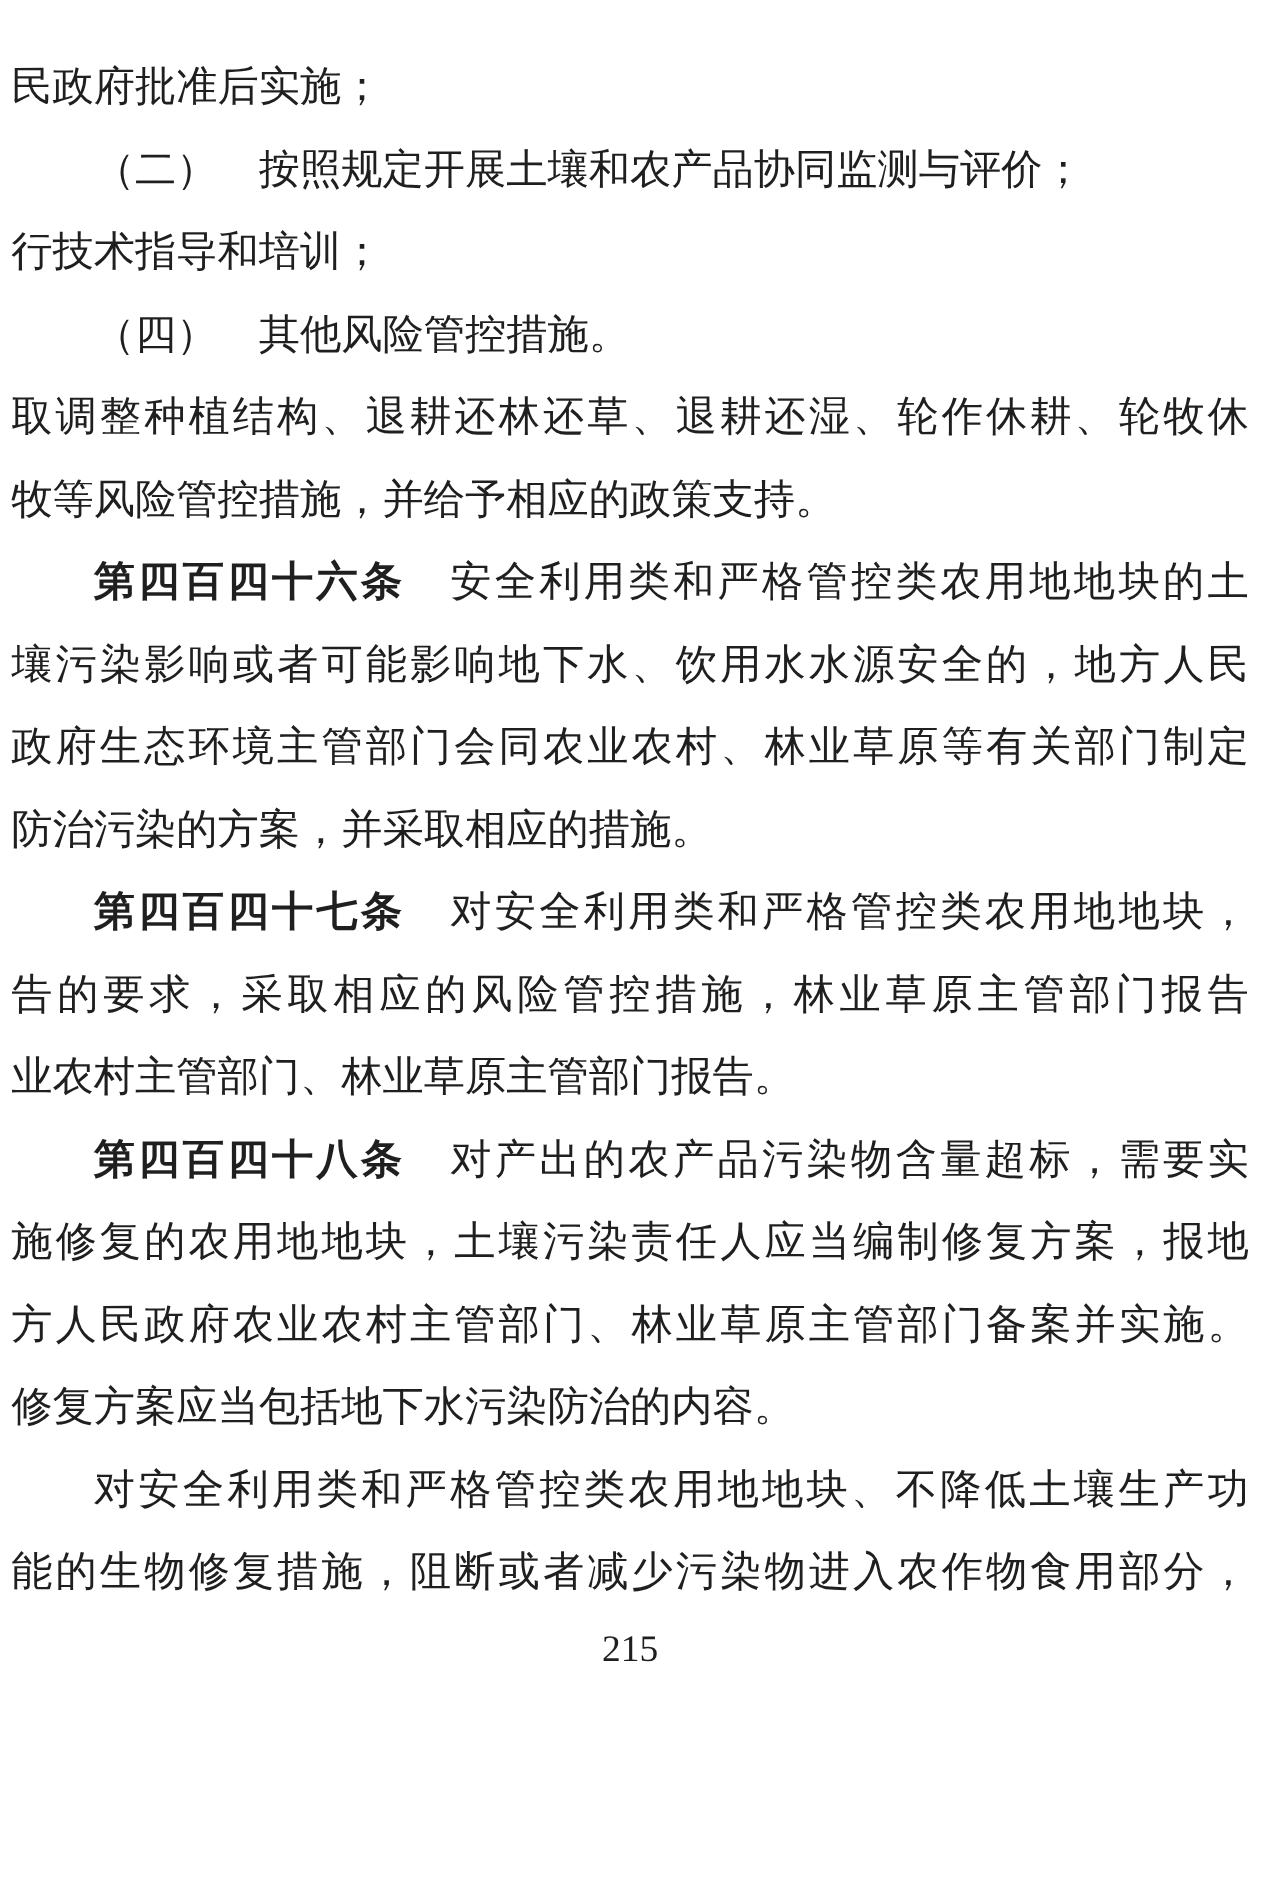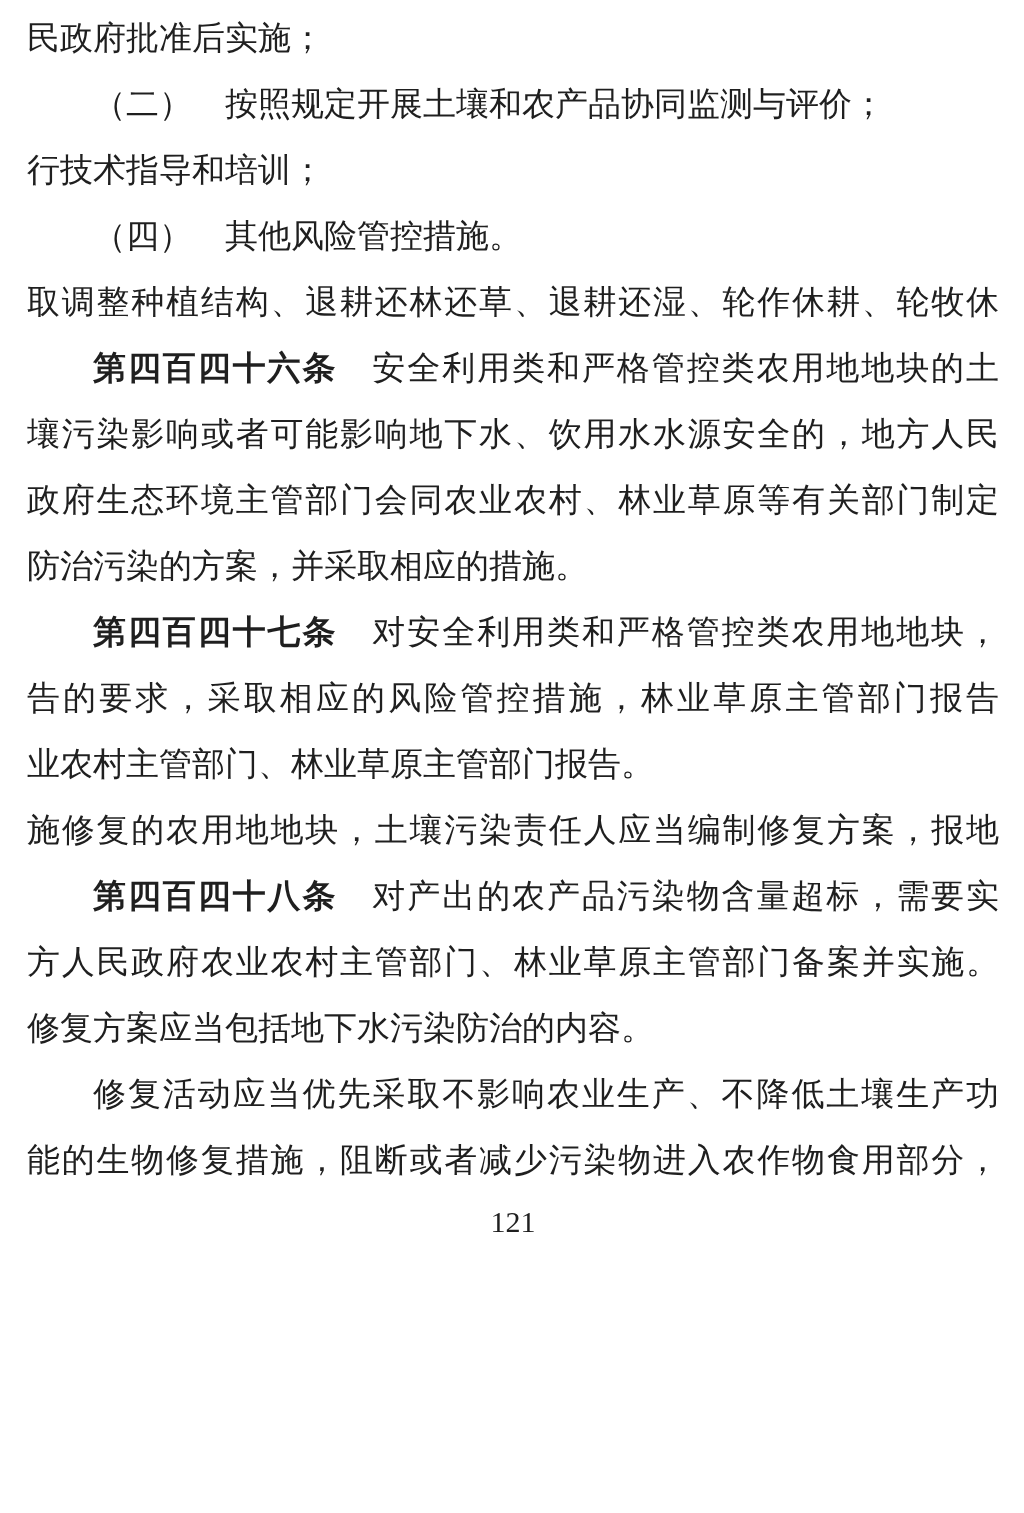--- a/index.html
+++ b/index.html
@@ -5,21 +5,22 @@
   html, body { margin: 0; padding: 0; }
   body {
     width: 1024px;
     height: 1513px;
     background: #ffffff;
     color: #1f1f1f;
     font-family: "Liberation Serif", "DejaVu Serif", serif;
     overflow: hidden;
   }
   .page {
-    padding: 5px 25px 0 27px;
+    padding: 5px 25px 0 9px;
+    margin-top: 32px;
   }
   .line {
     font-size: 33px;
     line-height: 66px;
     height: 66px;
     white-space: pre-wrap;
     overflow: hidden;
   }
   .indent { text-indent: 66px; }
   .justify {
@@ -36,32 +37,33 @@
 </style>
 </head>
 <body style="background: rgb(255, 255, 255); color: rgb(31, 31, 31);">
 
 <div class="page">
   <div class="line">民政府批准后实施；</div>
   <div class="line indent">（二）　按照规定开展土壤和农产品协同监测与评价；</div>
   <div class="line">行技术指导和培训；</div>
   <div class="line indent">（四）　其他风险管控措施。</div>
   <div class="line justify">取调整种植结构、退耕还林还草、退耕还湿、轮作休耕、轮牧休</div>
+  <div class="line">牧等风险管控措施，并给予相应的政策支持。</div>
 
   <div class="line indent justify"><span class="article">第四百四十六条</span><span>　安全利用类和严格管控类农用地地块的土</span></div>
   <div class="line justify">壤污染影响或者可能影响地下水、饮用水水源安全的，地方人民</div>
   <div class="line justify">政府生态环境主管部门会同农业农村、林业草原等有关部门制定</div>
   <div class="line">防治污染的方案，并采取相应的措施。</div>
 
   <div class="line indent justify"><span class="article">第四百四十七条</span><span>　对安全利用类和严格管控类农用地地块，</span></div>
   <div class="line justify">告的要求，采取相应的风险管控措施，林业草原主管部门报告</div>
   <div class="line">业农村主管部门、林业草原主管部门报告。</div>
 
+  <div class="line indent justify"><span class="article">第四百四十八条</span><span>　对产出的农产品污染物含量超标，需要实</span></div>
   <div class="line justify">施修复的农用地地块，土壤污染责任人应当编制修复方案，报地</div>
-  <div class="line indent justify"><span class="article">第四百四十八条</span><span>　对产出的农产品污染物含量超标，需要实</span></div>
   <div class="line justify">方人民政府农业农村主管部门、林业草原主管部门备案并实施。</div>
   <div class="line">修复方案应当包括地下水污染防治的内容。</div>
 
-  <div class="line indent justify">修复活动应当优先采取不影响农业生产、不降低土壤生产功</div>
+  <div class="line indent justify">对安全利用类和严格管控类农用地地块、不降低土壤生产功</div>
   <div class="line justify">能的生物修复措施，阻断或者减少污染物进入农作物食用部分，</div>
 
-  <div class="footer"><span>121</span></div>
+  <div class="footer"><span>215</span></div>
 </div>
 
 </body></html>

